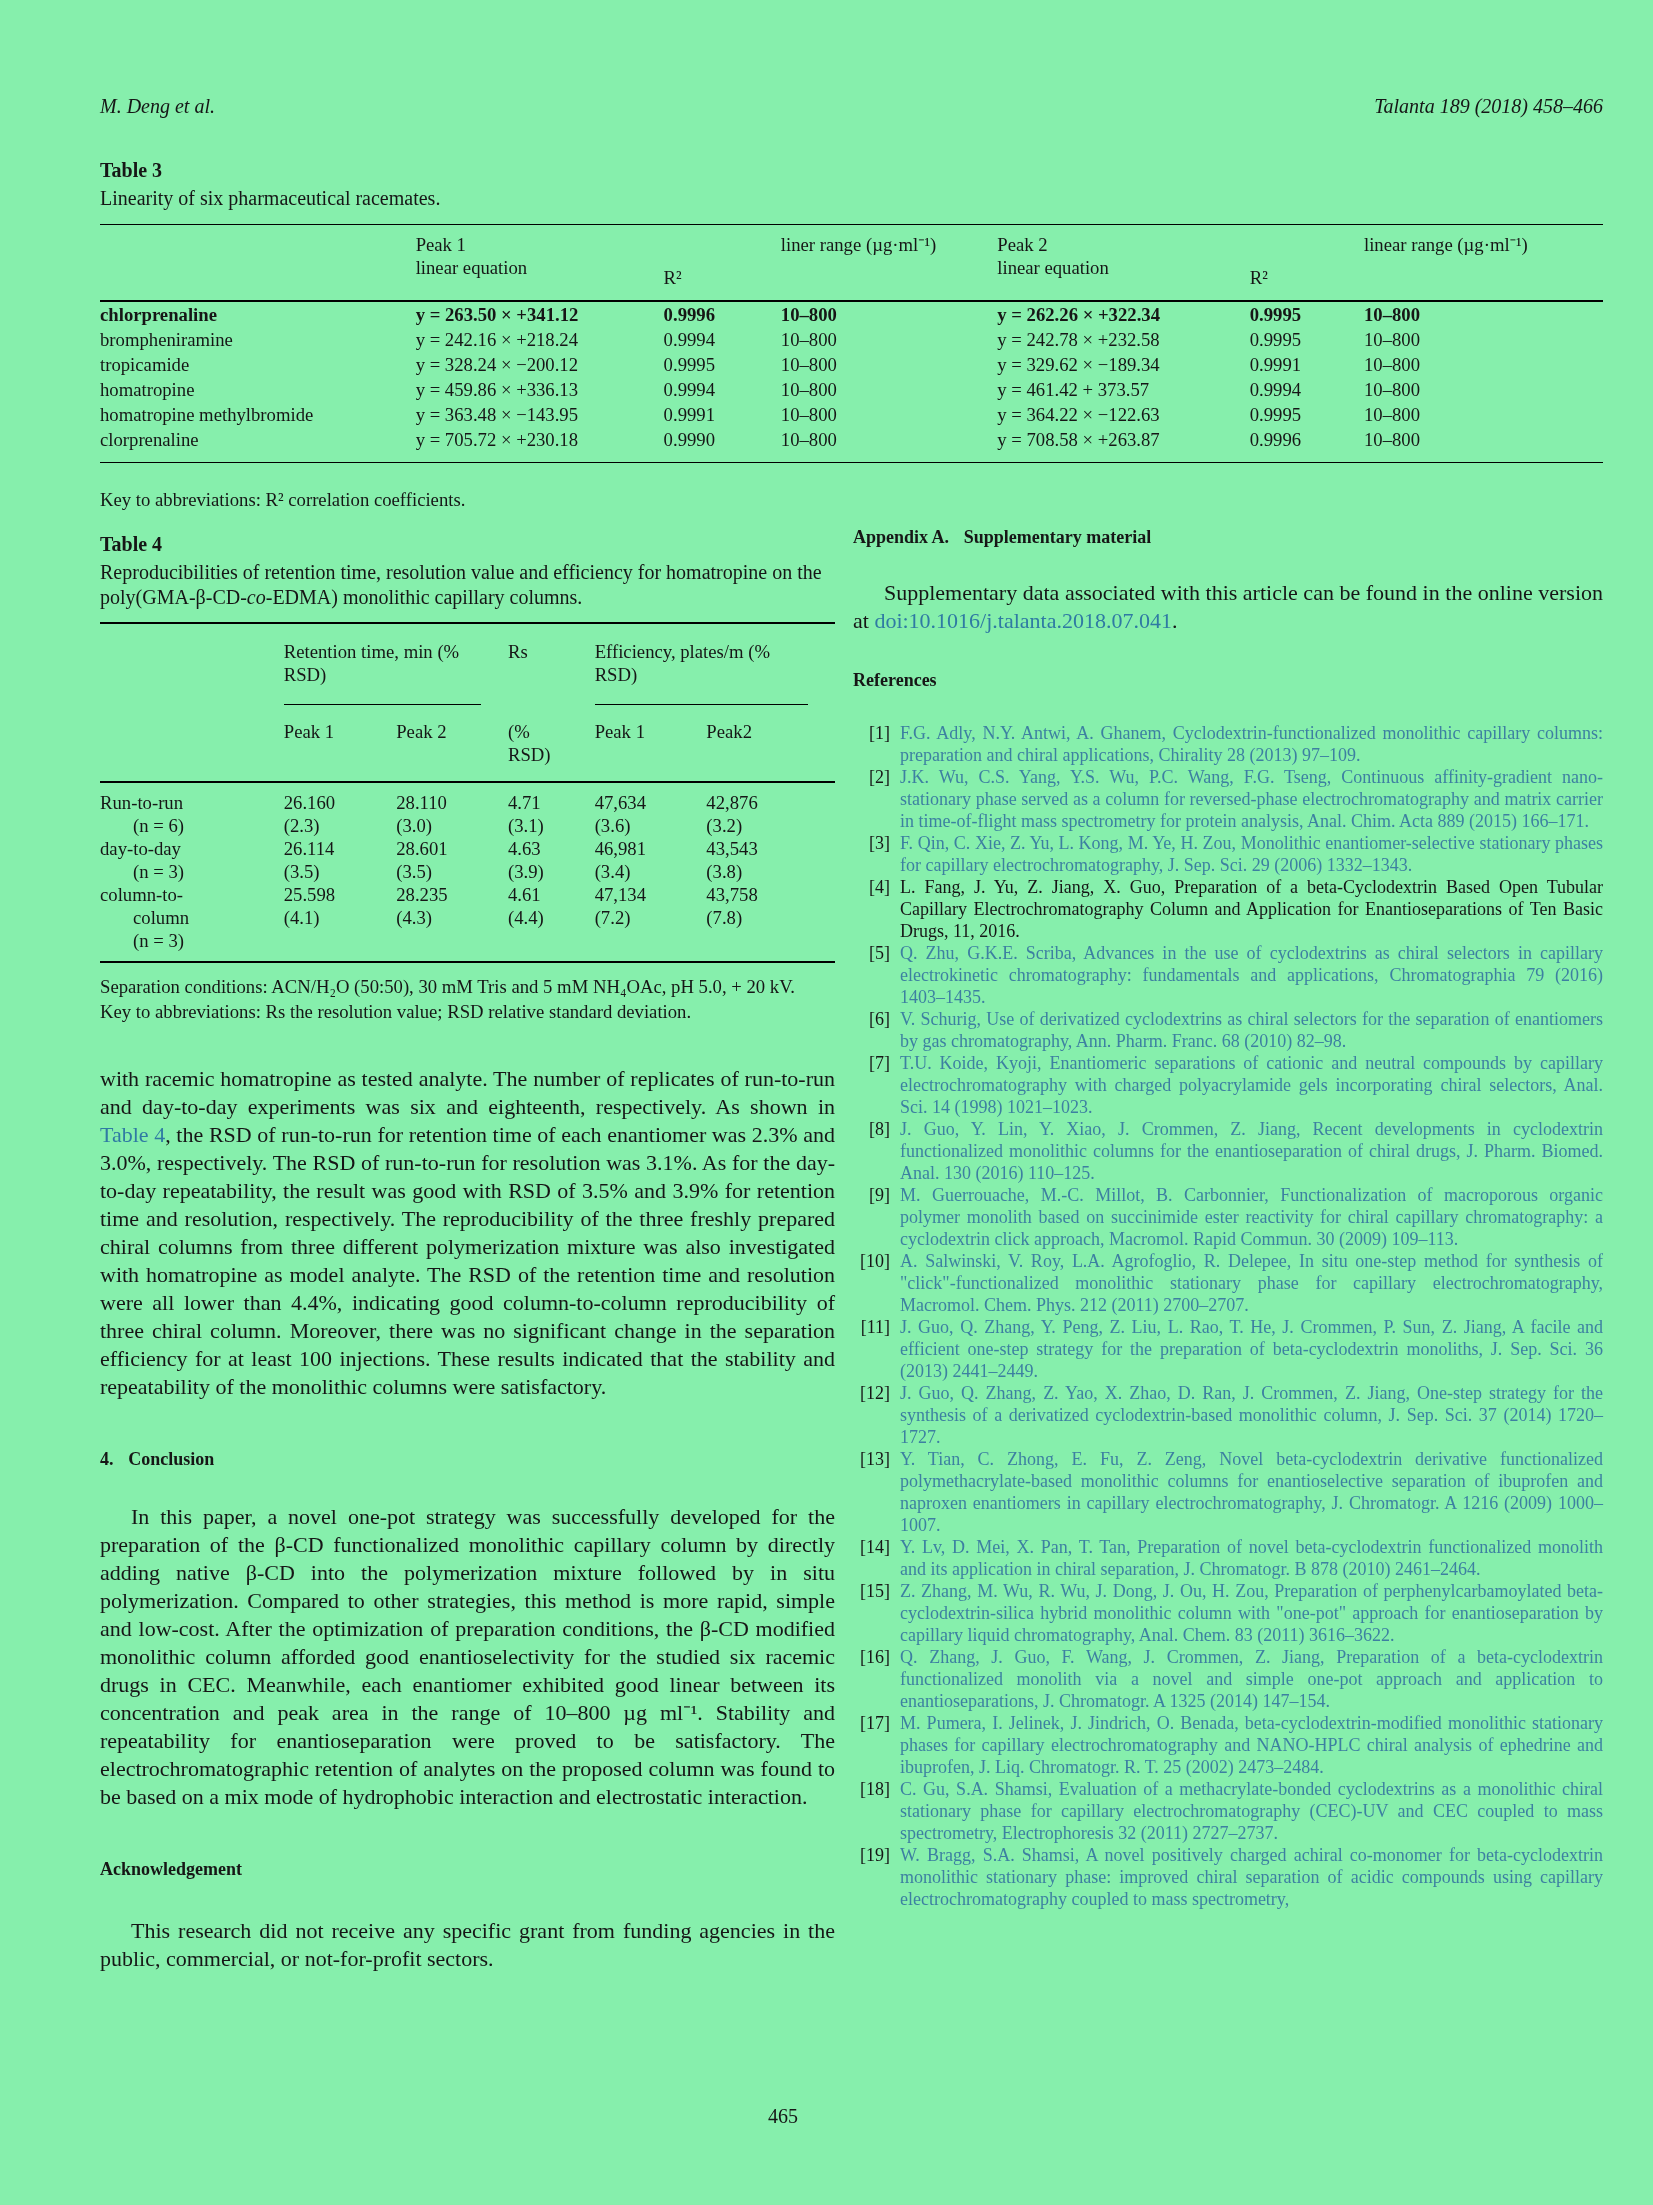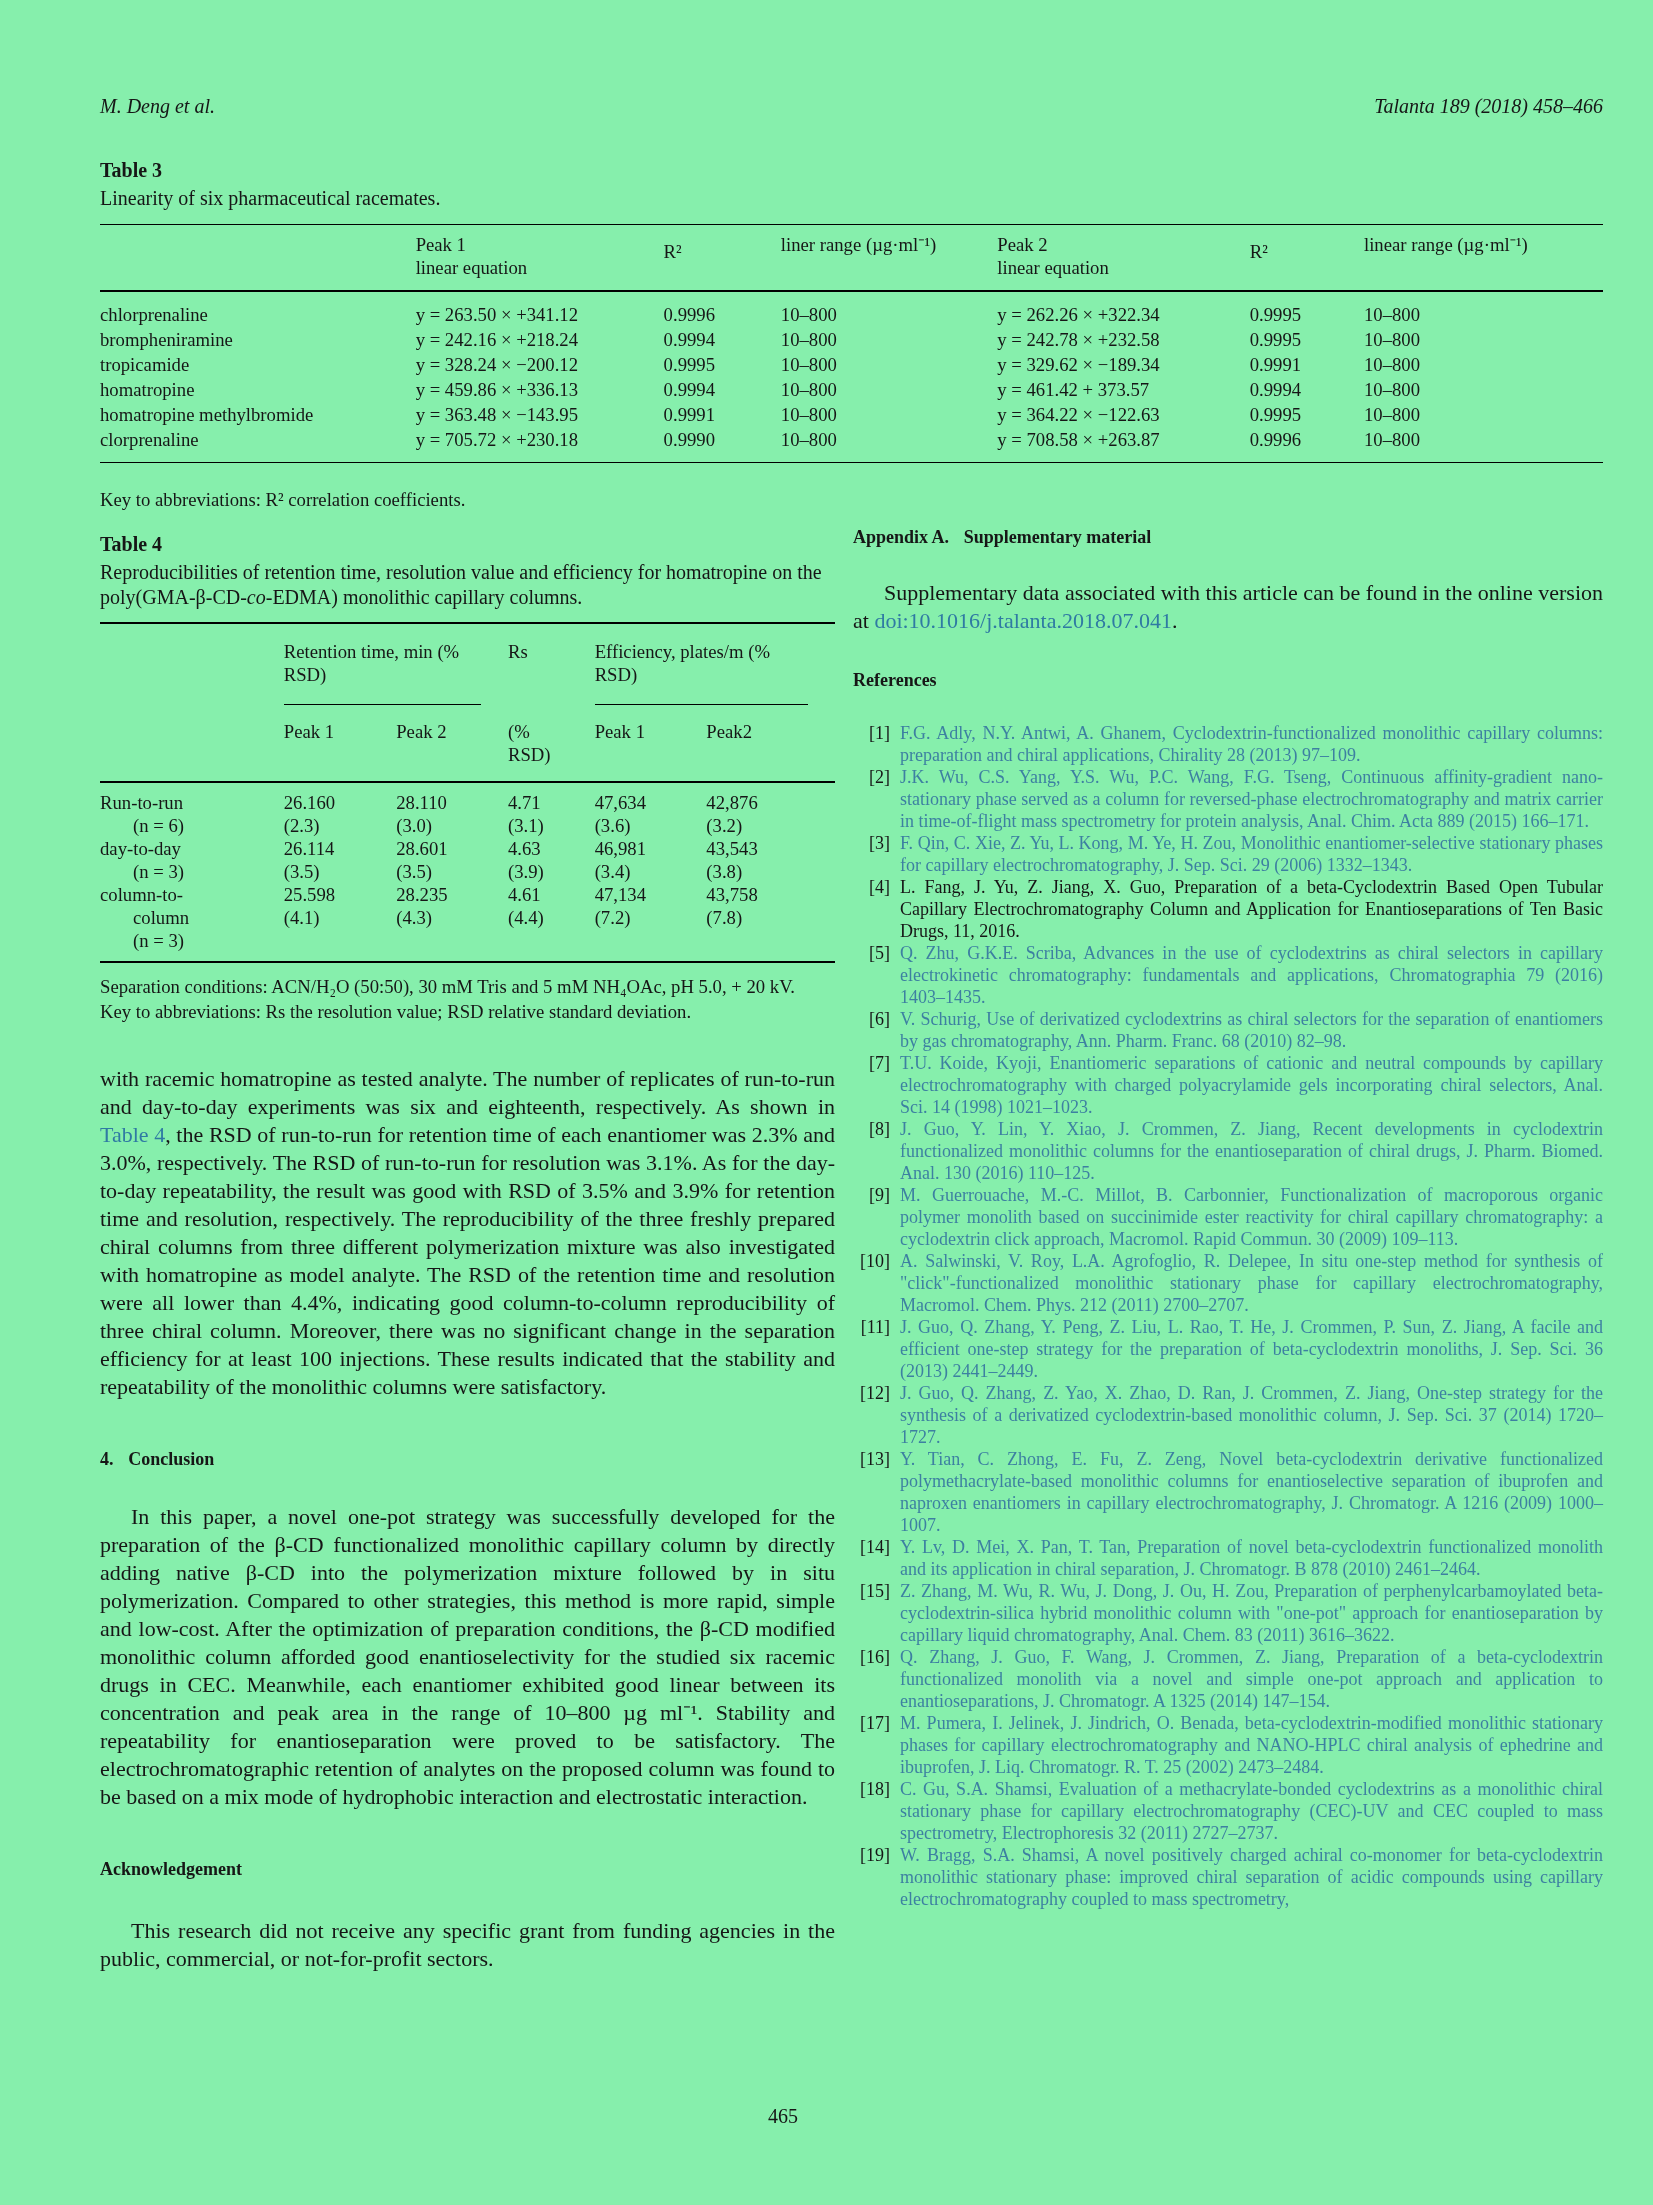--- a/index.html
+++ b/index.html
@@ -11,23 +11,23 @@
   
   .tlabel{font-weight:bold;font-size:20px;line-height:23px;}
   .tcap{font-size:20px;line-height:25px;margin-top:4px;}
   .tcap .it{font-style:italic;}
   
   .t3block{position:absolute;top:159px;left:100px;width:1503px;}
   table{border-collapse:collapse;table-layout:fixed;}
   .t3{width:100%;margin-top:13.3px;border-top:1.3px solid #000;border-bottom:1.3px solid #000;font-size:18.7px;}
   .t3 th{font-weight:normal;text-align:left;vertical-align:top;
          padding:8px 6.7px 10.7px 0;line-height:23px;border-bottom:2px solid #000;}
-  .t3 .r2h{margin-top:7px;}
+  .t3 .r2h{margin-top:33px;}
   .t3 td{padding:0 6.7px 0 0;line-height:25px;vertical-align:top;}
-  .t3 tbody tr:first-child td{padding-top:10px;}
+  .t3 tbody tr:first-child td{font-weight:bold;}
   .t3 tbody tr:last-child td{padding-bottom:10px;}
   .note{font-size:18.7px;line-height:25px;margin-top:24px;}
   
   .lcol{position:absolute;top:533px;left:100px;width:735px;}
   .t4{width:100%;margin-top:12px;border-top:2px solid #000;border-bottom:2px solid #000;font-size:18.7px;}
   .t4 th{font-weight:normal;text-align:left;vertical-align:top;padding:0;line-height:23px;}
   .t4 .gr th{padding-top:16px;}
   .t4 .gwrap{border-bottom:1.3px solid #000;margin-right:27px;padding-bottom:9.3px;min-height:55px;}
   .t4 .sub th{padding:14.7px 0 14.7px 0;border-bottom:2px solid #000;}
   .t4 .narrow{max-width:52px;display:block;}

